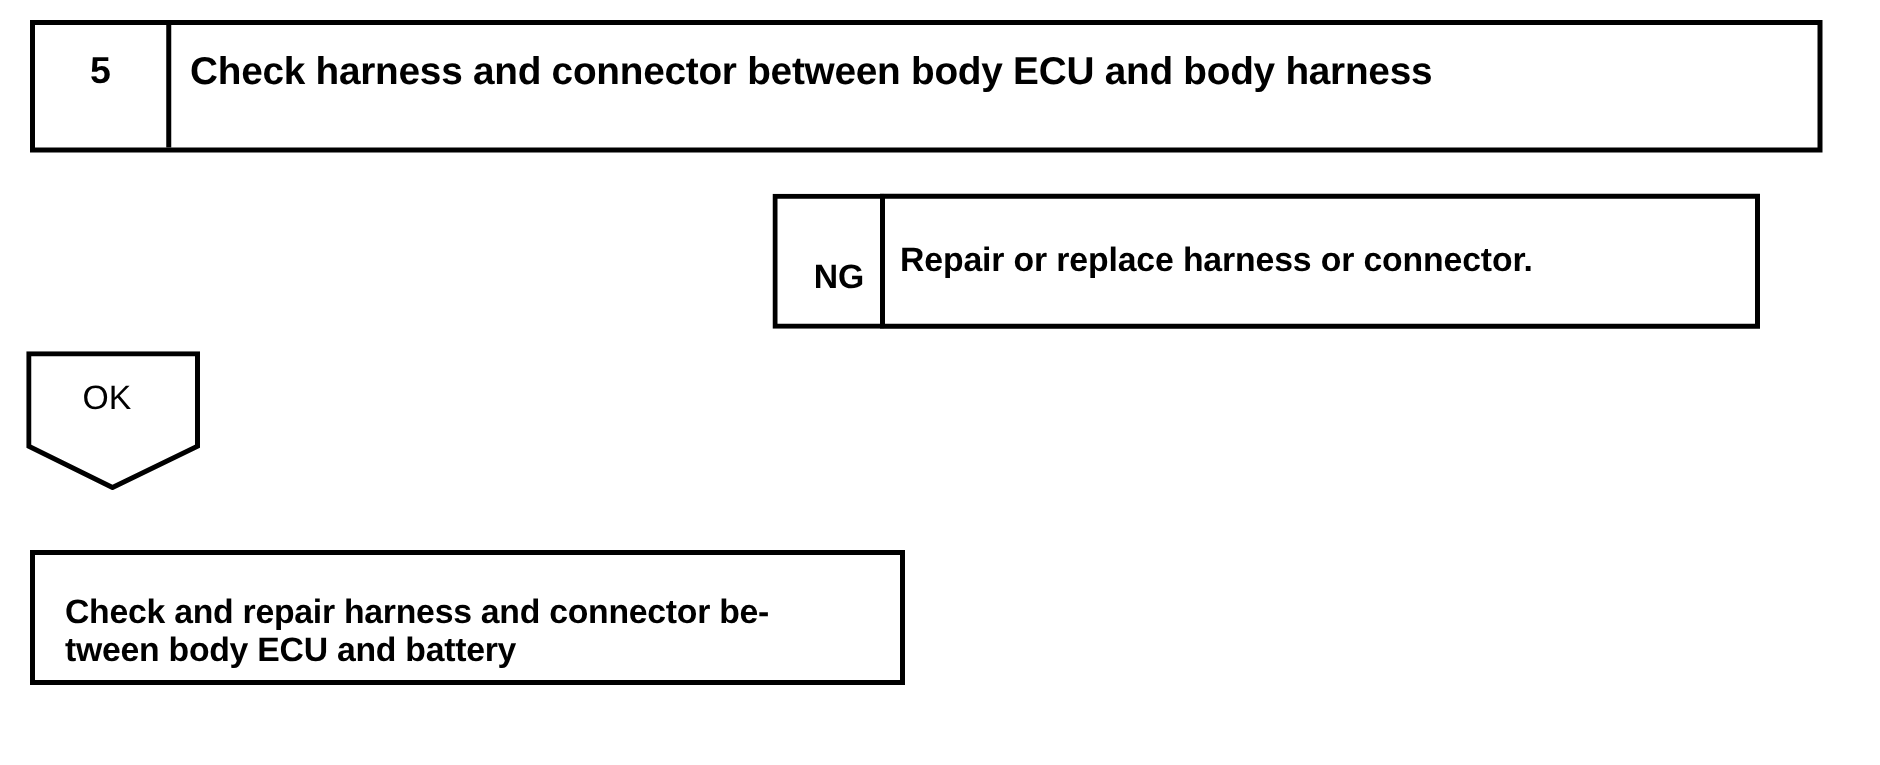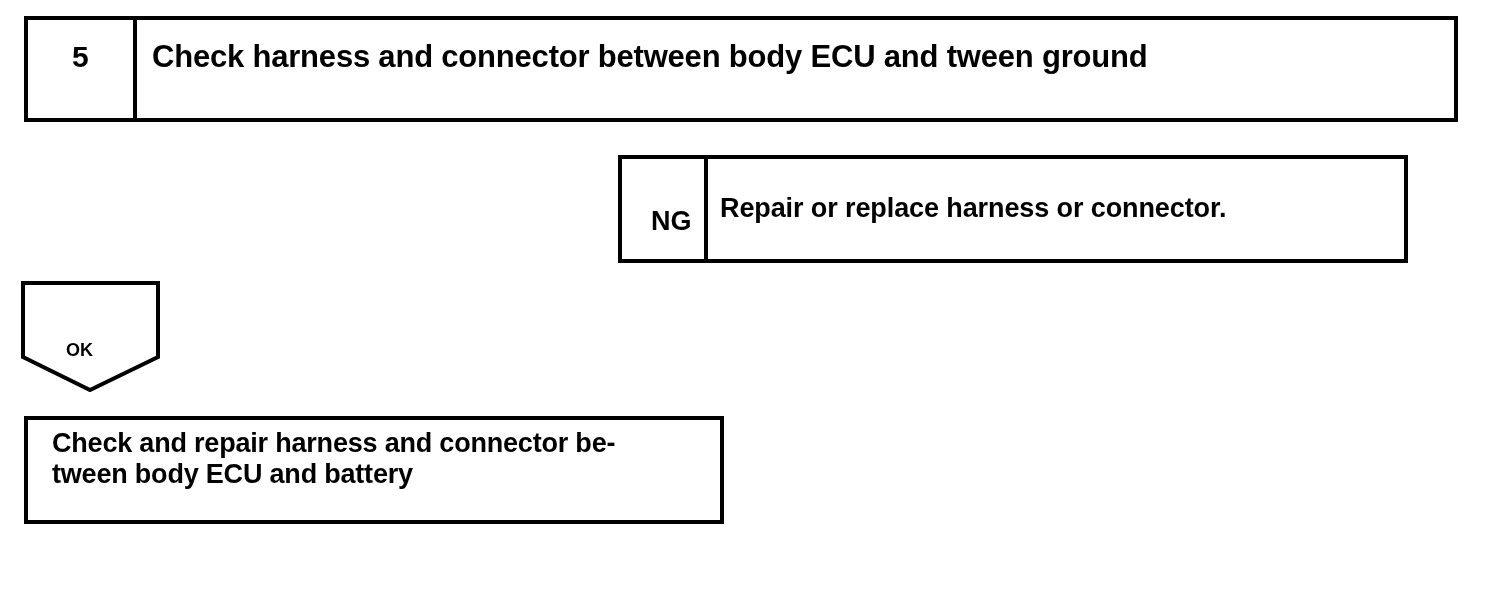--- a/index.html
+++ b/index.html
@@ -117,58 +117,57 @@
     left: 21px;
     top: 281px;
     width: 139px;   
     height: 111px;  
   }
   .ok-arrow svg { display: block; width: 100%; height: 100%; }
   .ok-label {
     position: absolute;
     left: 66px;
     top: 305px;
-    font-size: 18px;
-    font-weight: bold;
+    font-size: 27px;
+    font-weight: normal;
     line-height: 1;
-    margin-top: 36px;
   }
 
   
   .final-box {
     position: absolute;
     left: 24px;
-    top: 416px;
+    top: 440px;
     width: 700px;   
     height: 108px;  
     box-sizing: border-box;
     border: 4px solid #000;
     background: #fff;
     padding-left: 24px;
-    padding-top: 8px;
+    padding-top: 30px;
   }
   .final-text {
     font-size: 27px;
     font-weight: bold;
     line-height: 1.16;
     letter-spacing: -0.2px;
     white-space: pre-line;
   }
 </style>
 </head>
 <body>
 
 <div id="diagram-root">
 
   <div class="step-table">
     <div class="step-number-cell">
       <span class="step-number-text">5</span>
     </div>
     <div class="step-title-cell">
-      <span class="step-title-text">Check harness and connector between body ECU and tween ground</span>
+      <span class="step-title-text">Check harness and connector between body ECU and body harness</span>
     </div>
   </div>
 
   <div class="ng-arrow">
     <svg viewBox="0 0 124 108" preserveAspectRatio="none" aria-hidden="true">
       <polygon points="2,2 88,2 122,54 88,106 2,106" fill="#ffffff" stroke="#000000" stroke-width="4" stroke-linejoin="miter"></polygon>
     </svg>
   </div>
   <div class="ng-label">NG</div>
 

